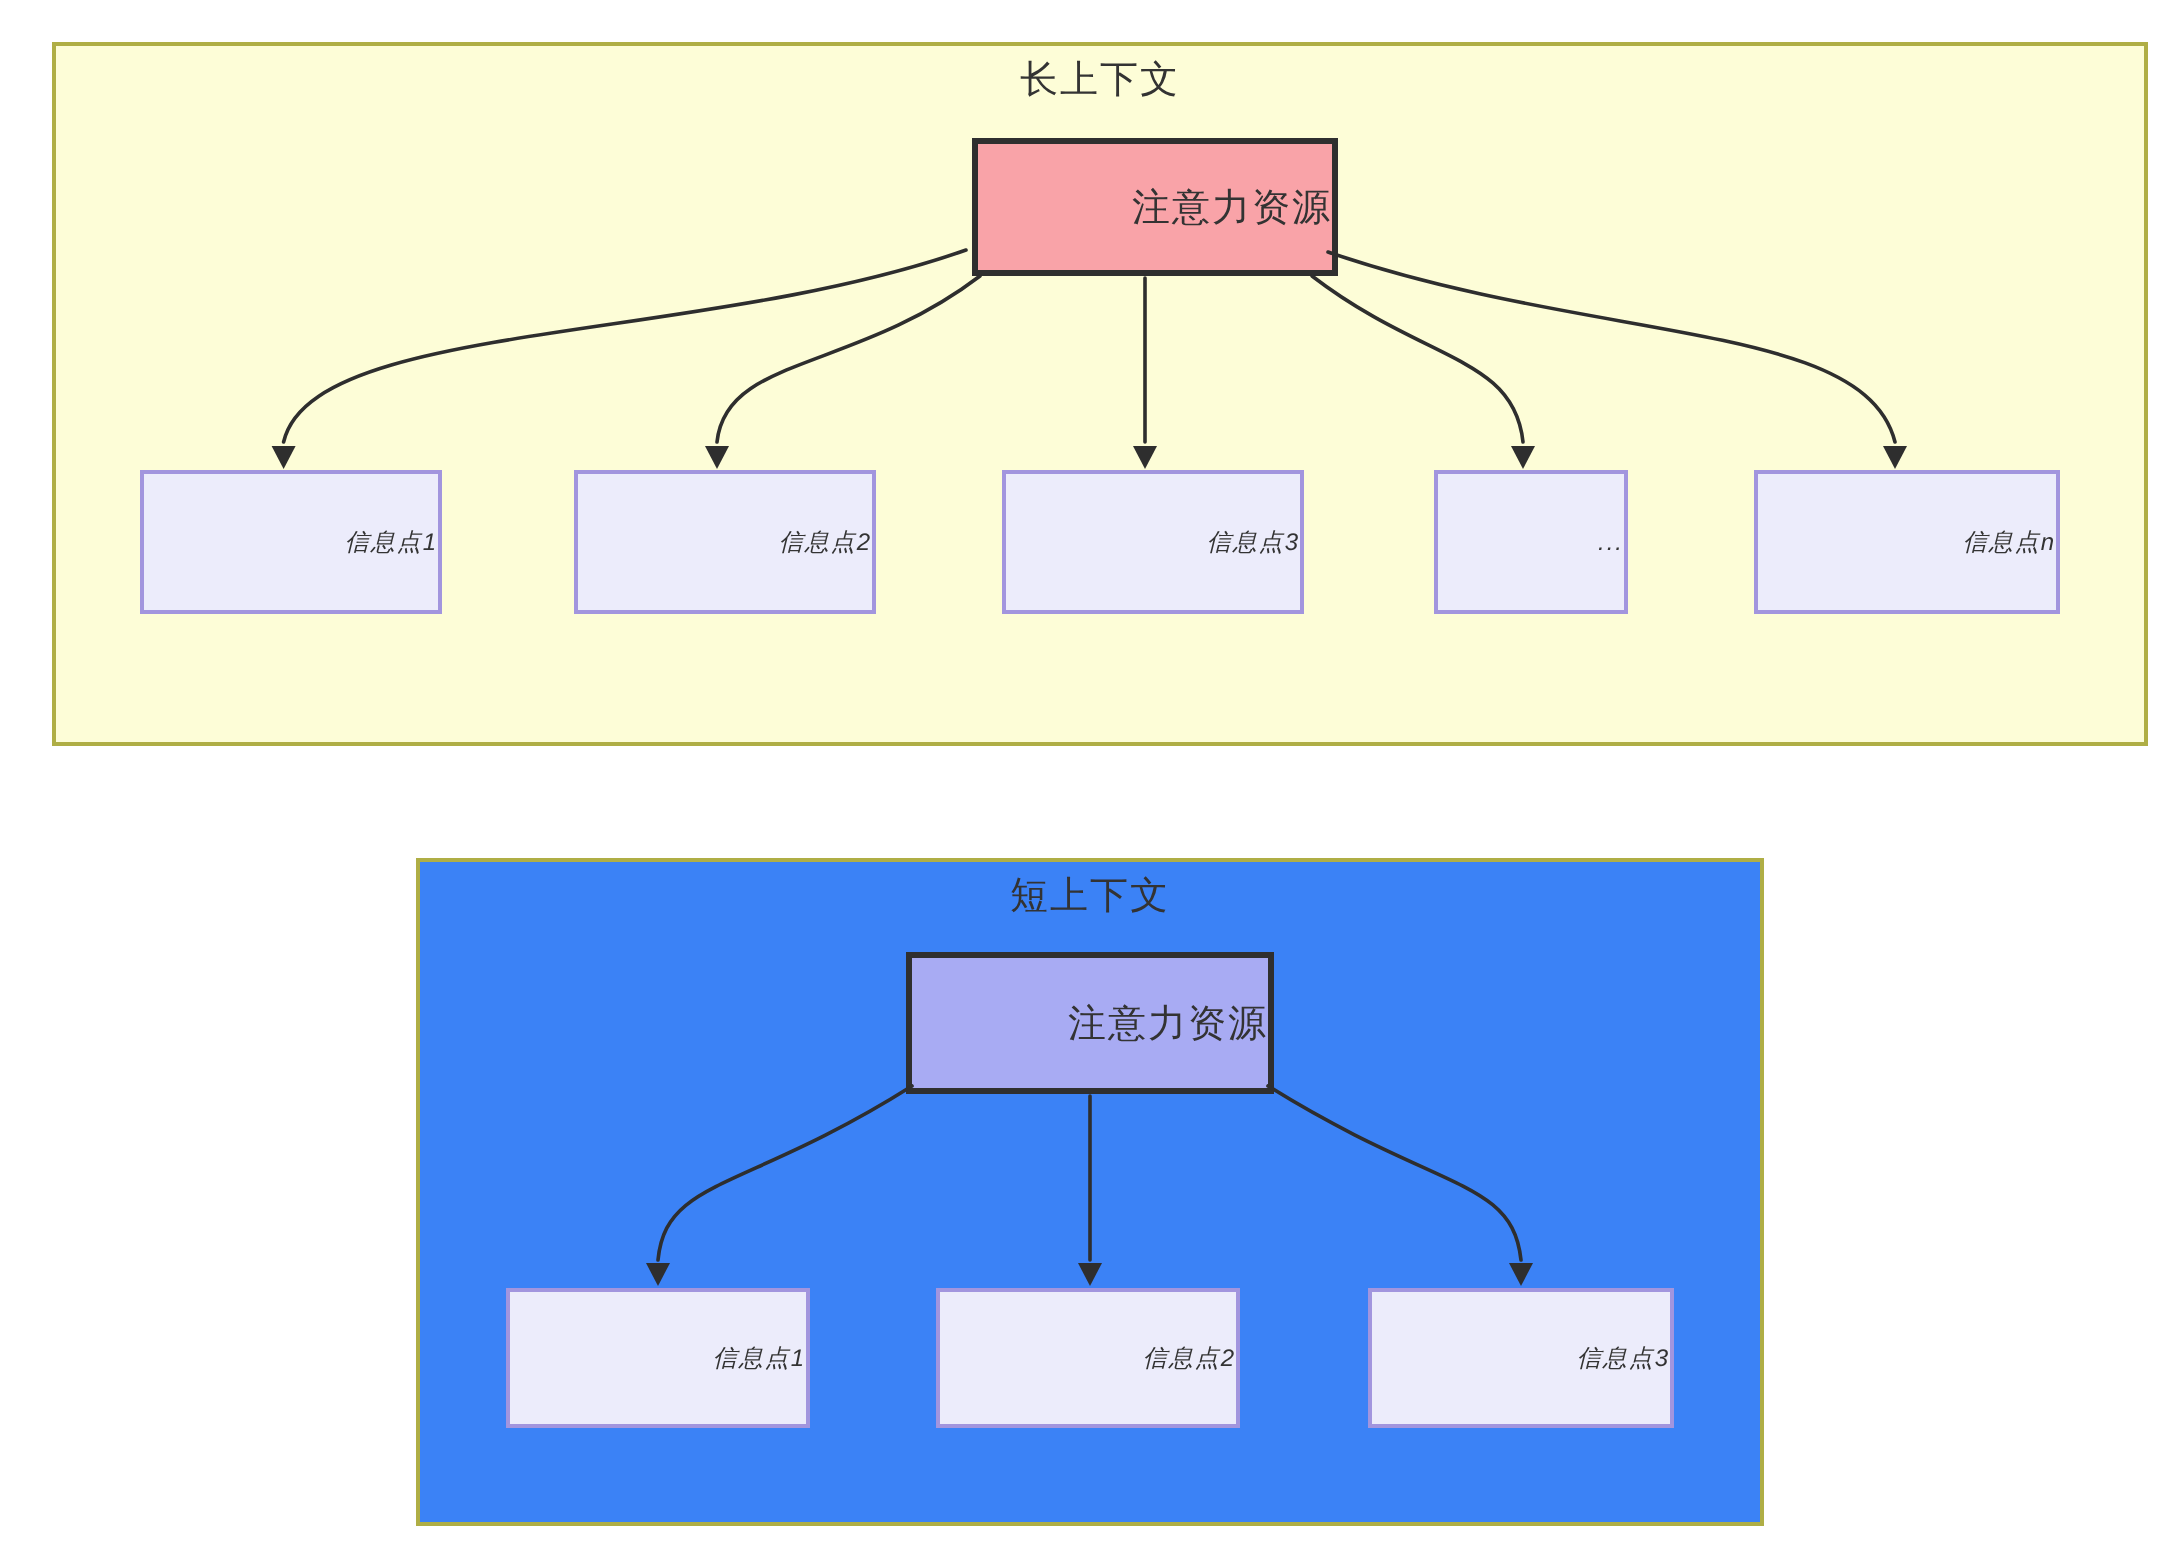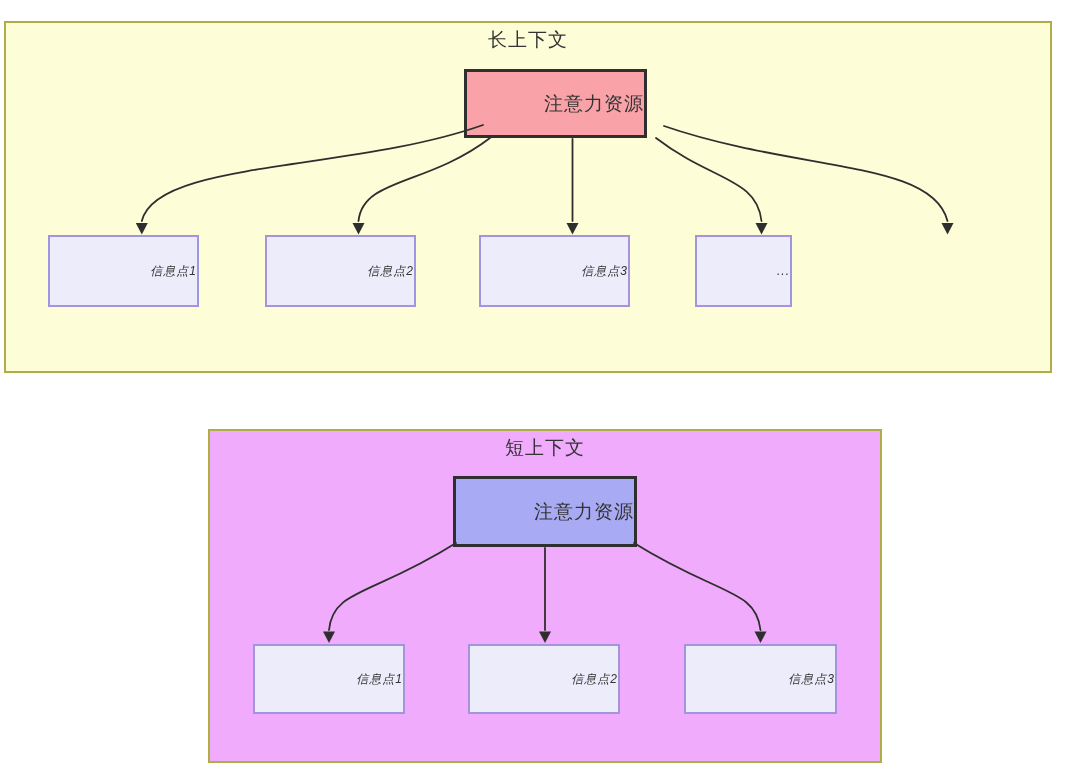--- a/index.html
+++ b/index.html
@@ -18,21 +18,21 @@
     position:absolute;box-sizing:border-box;border:3px solid;
     display:flex;align-items:center;justify-content:flex-end;
     font-size:19px;letter-spacing:1px;white-space:nowrap;
   }
   .node{
     position:absolute;box-sizing:border-box;border:2px solid;
     display:flex;align-items:center;justify-content:flex-end;
     font-size:12px;letter-spacing:1px;white-space:nowrap;font-style:italic;
   }
   
-  #panel-long{left:4px;top:21px;width:1048px;height:352px;padding-left:48px;}
+  #panel-long{left:26px;top:21px;width:1048px;height:352px;padding-left:48px;}
   #hub-long{left:458px;top:46px;width:183px;height:69px;}
   #lnode-0{left:42px;top:212px;width:151px;height:72px;}
   #lnode-1{left:259px;top:212px;width:151px;height:72px;}
   #lnode-2{left:473px;top:212px;width:151px;height:72px;}
   #lnode-3{left:689px;top:212px;width:97px;height:72px;}
   #lnode-4{left:849px;top:212px;width:153px;height:72px;}
   
   #panel-short{left:208px;top:429px;width:674px;height:334px;}
   #hub-short{left:243px;top:45px;width:184px;height:71px;}
   #snode-0{left:43px;top:213px;width:152px;height:70px;}
@@ -57,23 +57,26 @@
     </div>
     <div class="node" id="lnode-1" style="background-color: rgb(236, 236, 251); border-color: rgb(162, 149, 222);">
       <span>信息点2</span>
     </div>
     <div class="node" id="lnode-2" style="background-color: rgb(236, 236, 251); border-color: rgb(162, 149, 222);">
       <span>信息点3</span>
     </div>
     <div class="node" id="lnode-3" style="background-color: rgb(236, 236, 251); border-color: rgb(162, 149, 222);">
       <span>...</span>
     </div>
+    <div class="node" id="lnode-4" style="background-color: rgb(236, 236, 251); border-color: rgb(162, 149, 222);">
+      <span>信息点n</span>
+    </div>
   </section>
 
-  <section class="panel" id="panel-short" style="background-color: #f0abfc; border-color: rgb(175, 174, 69); padding-left: 14px;">
+  <section class="panel" id="panel-short" style="background-color: #3b82f6; border-color: rgb(175, 174, 69); padding-left: 14px;">
     <div class="panel-title">短上下文</div>
 
     <div class="hub" id="hub-short" style="background-color: rgb(168, 171, 243); border-color: rgb(47, 47, 47);">
       <span>注意力资源</span>
     </div>
 
     <div class="node" id="snode-0" style="background-color: rgb(236, 236, 251); border-color: rgb(162, 149, 222);">
       <span>信息点1</span>
     </div>
     <div class="node" id="snode-1" style="background-color: rgb(236, 236, 251); border-color: rgb(162, 149, 222);">

